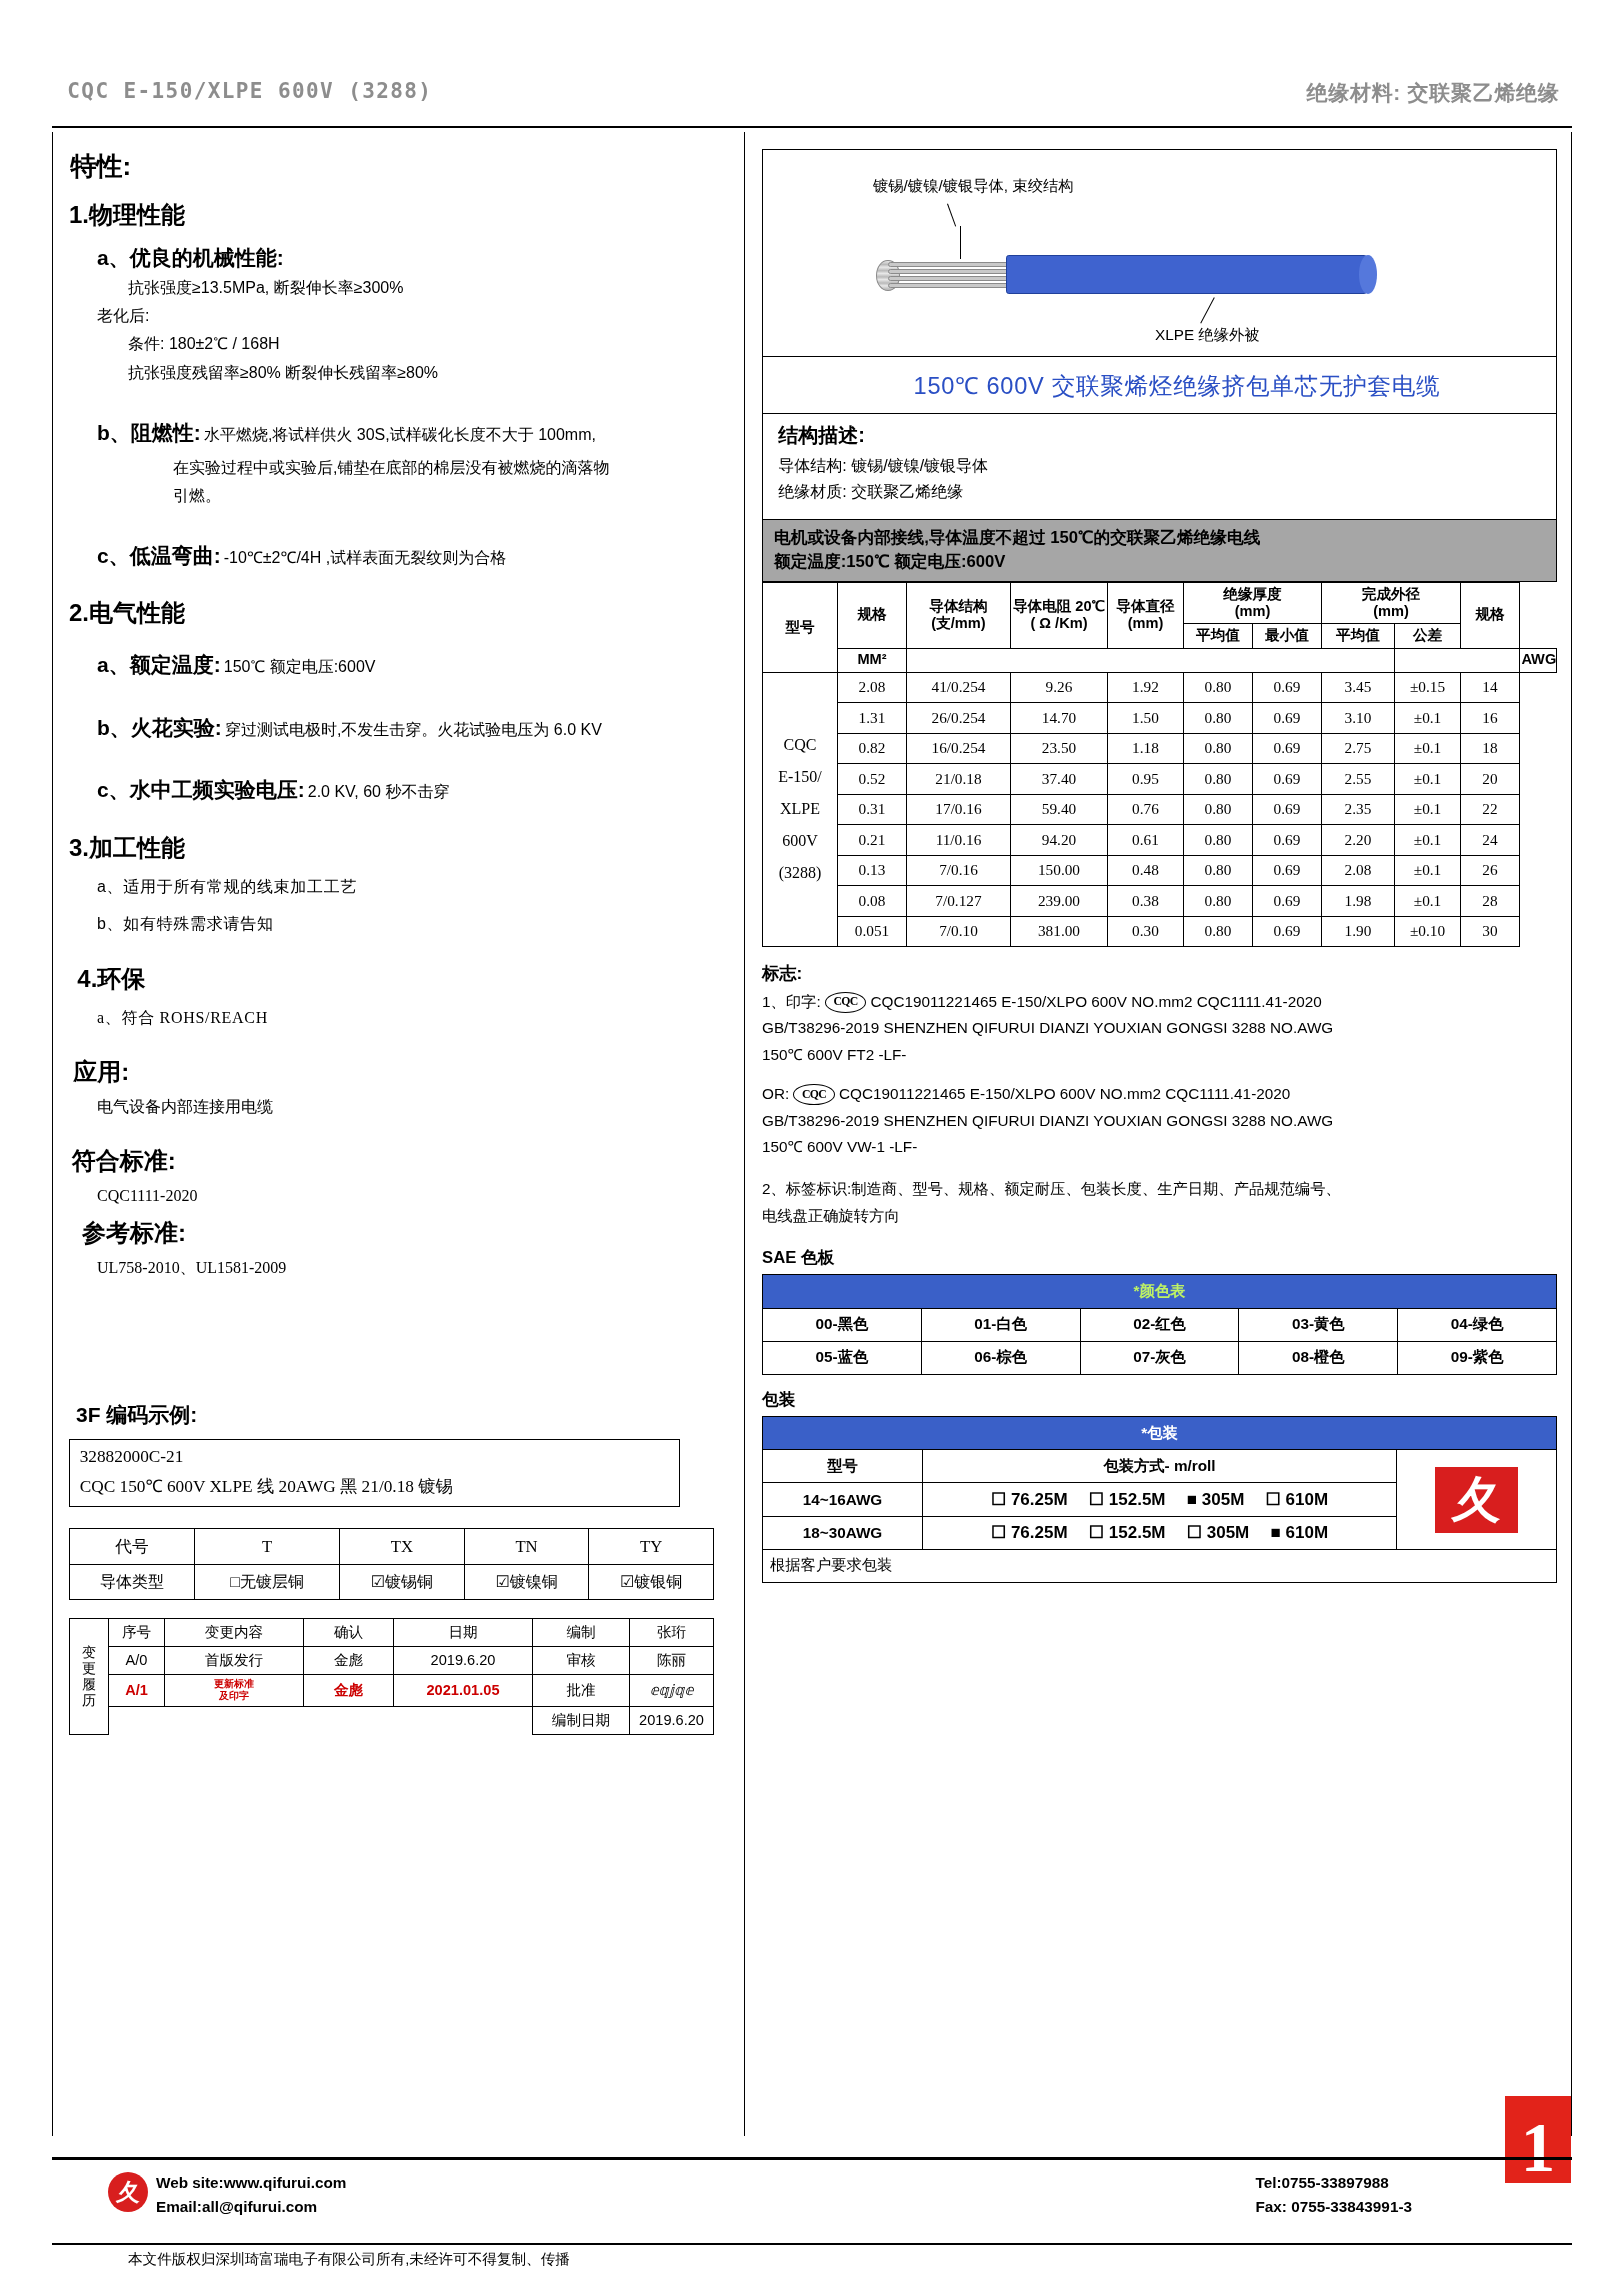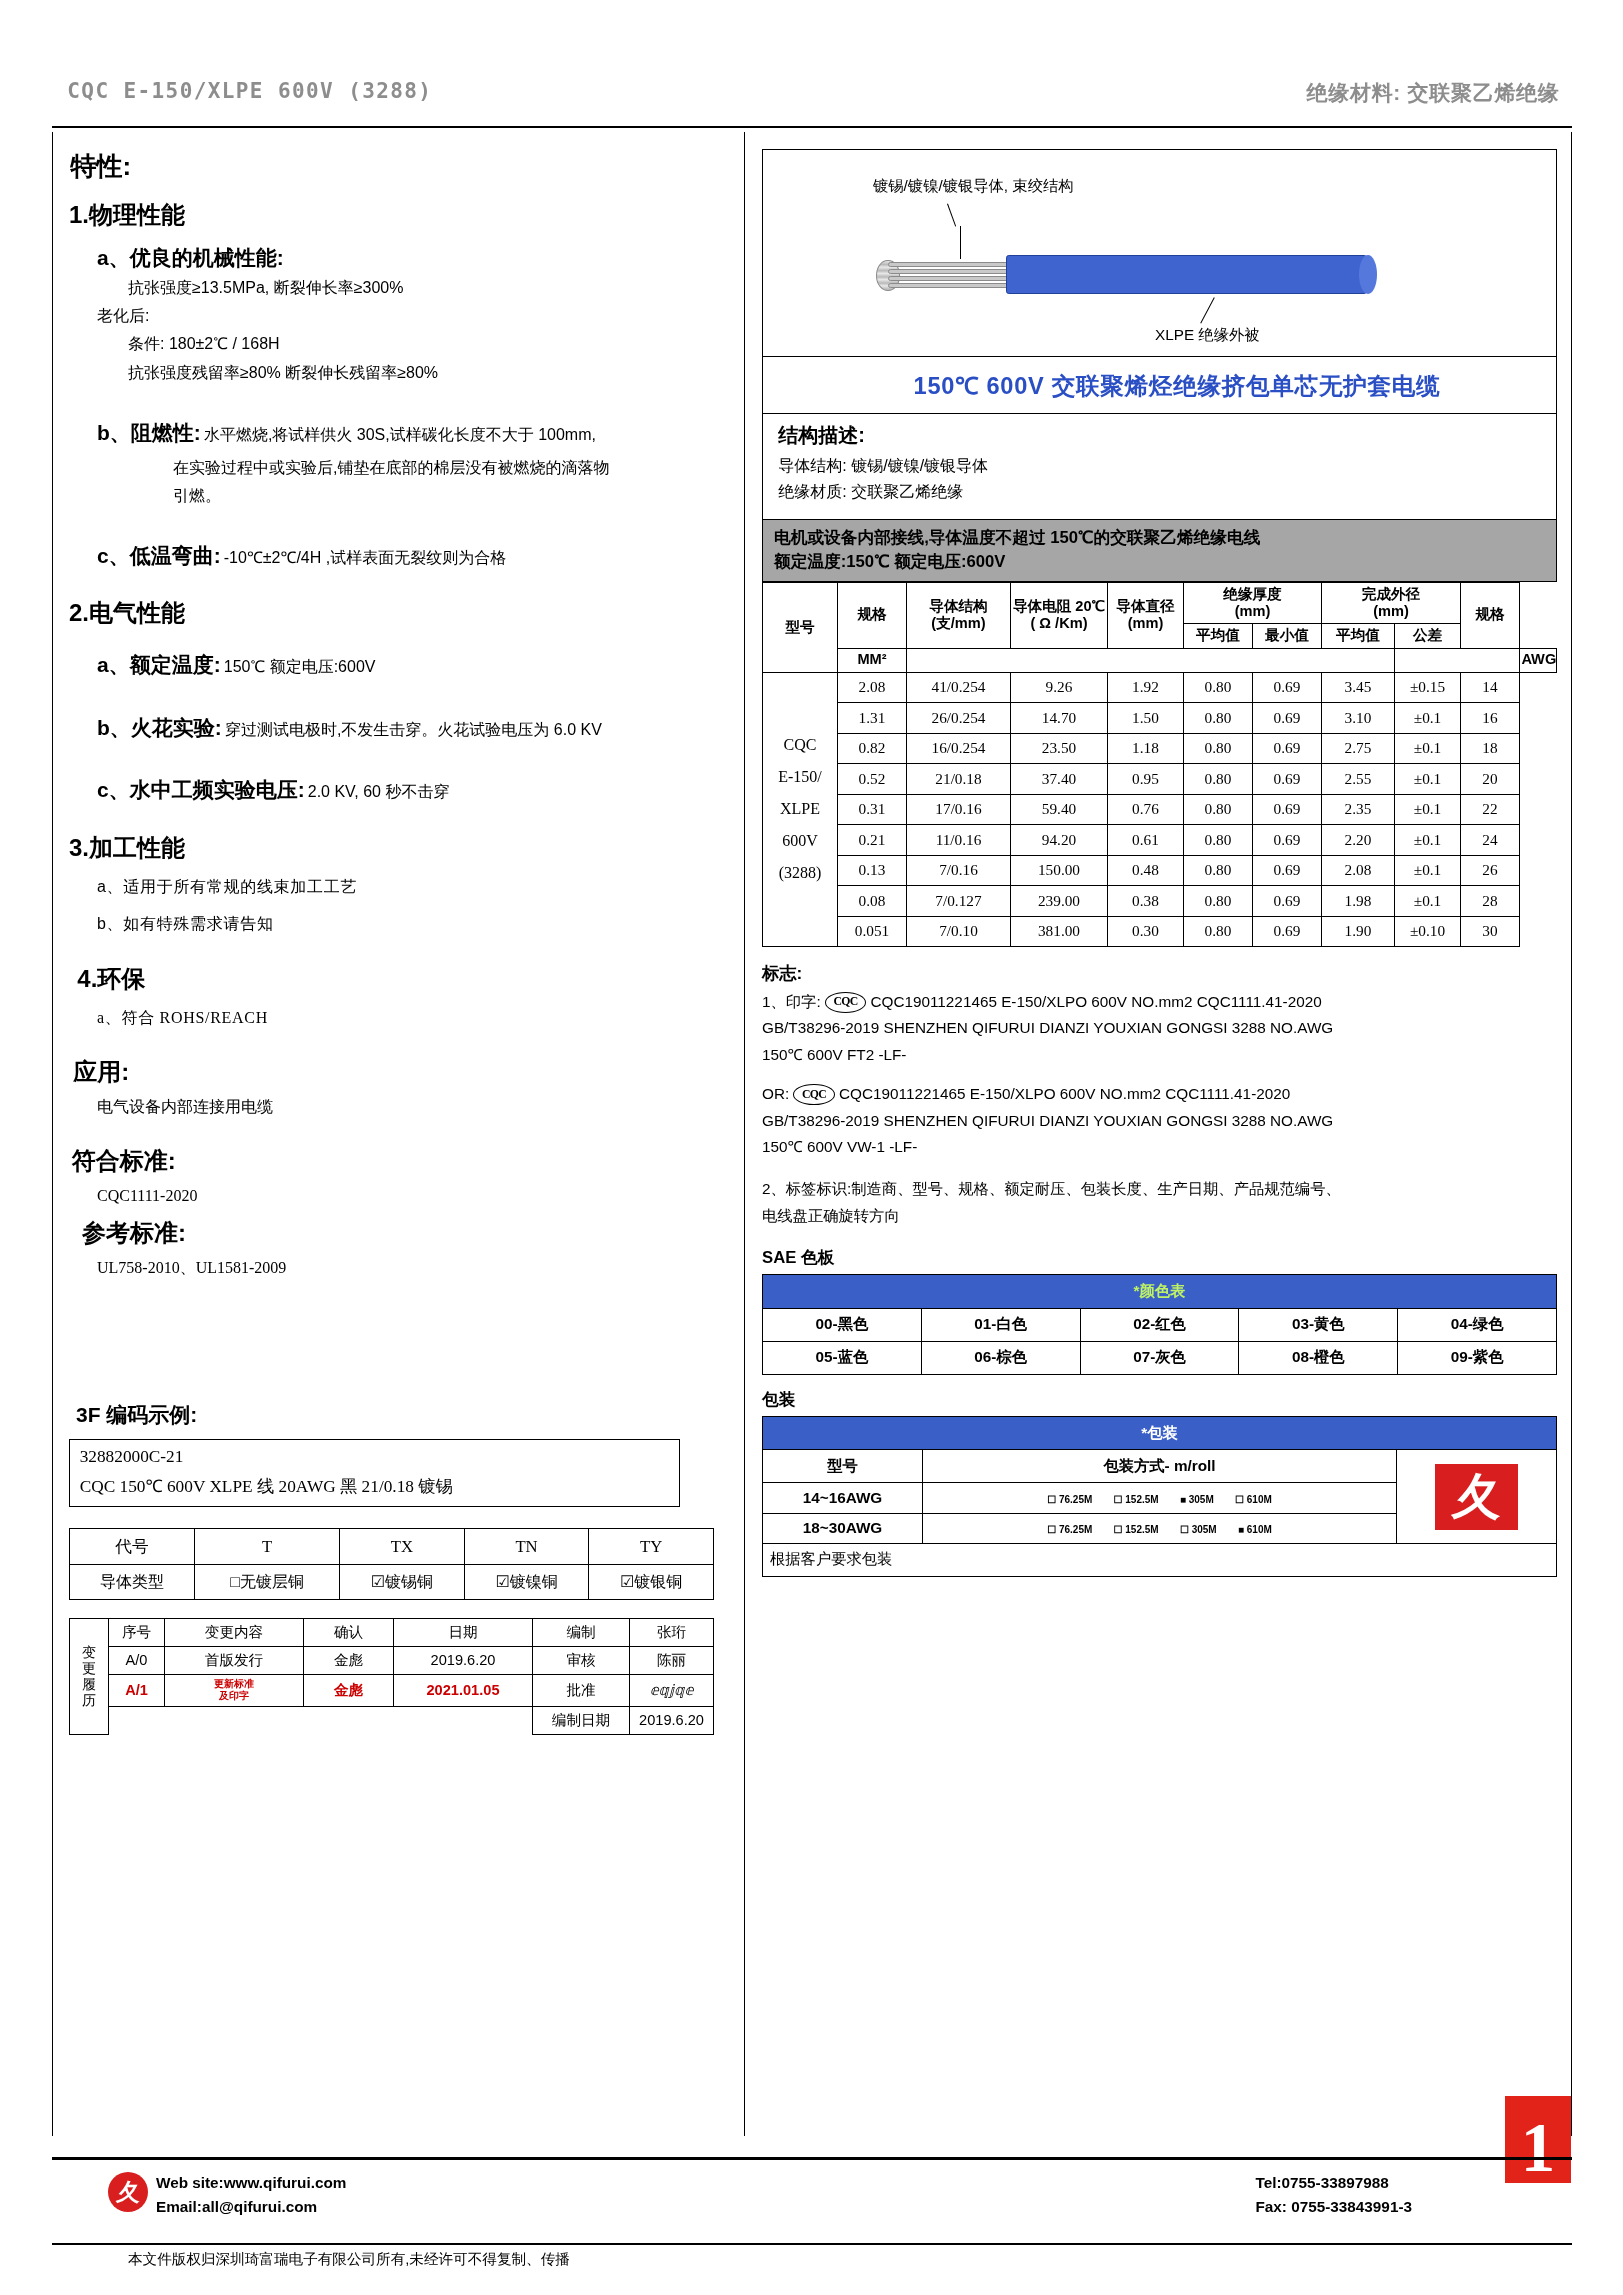--- a/index.html
+++ b/index.html
@@ -106,21 +106,21 @@
   .cable-tip {
     position:absolute; left:85px; top:110px; width:23.6px; height:30.5px;
     border:1.4px solid #8b8b8b; border-radius:50%;
     background:repeating-linear-gradient(#e8e8e8, #b9b9b9 3.5px, #e8e8e8 6.2px);
   }
   .lead-line { position:absolute; background:#000; }
 
   .blue-title {
     border:1.4px solid #000; border-top:none; height:57px;
     display:flex; align-items:center; justify-content:center;
-    color:#2a4fc4; font-size:23.6px; font-weight:bold; letter-spacing:0.7px;padding-left:35px;
+    color:#2a4fc4; font-size:23.6px; font-weight:normal; letter-spacing:0.7px;padding-left:35px;
   }
   .struct-box { border:1.4px solid #000; border-top:none; padding:8.3px 15.3px 11px 15.3px; }
   .struct-box .t { font-size:20px; font-weight:bold; margin-bottom:7px; }
   .struct-box .r { font-size:16px; margin:4.9px 0; }
 
   .grey-head {
     background:#a6a6a6; border:1.4px solid #000; border-top:none;
     padding:6.2px 11px; font-size:16.7px; font-weight:bold; line-height:1.45;
   }
 
@@ -156,21 +156,21 @@
   table.sae .hdrc { background:#3a60c8; color:#bef264; }
 
   
   table.pack { width:100%; border-collapse:collapse; }
   table.pack td {
     border:0.7px solid #000; text-align:center; font-size:15.3px; padding:5.6px 2.8px;
     font-weight:bold;
   }
   table.pack .hdrc { background:#3a60c8; color:#fff; }
   table.pack .note { text-align:left; font-weight:normal; font-size:15.3px; padding-left:7px; border:0.7px solid #000;}
-  .chk { font-size:10px; }
+  .chk { font-size:17px; }
   .logo-cell { width:160px; }
   .logo-mark {
     width:83px; height:66px; margin:0 auto; position:relative;
   }
   .logo-mark .sq { position:absolute; inset:0; background:#d81e1e; }
   .logo-mark .z {
     position:absolute; inset:0; color:#fff; font-weight:bold; font-size:49px;
     display:flex; align-items:center; justify-content:center;
     font-family:"Liberation Serif", serif; font-style:italic;
   }

